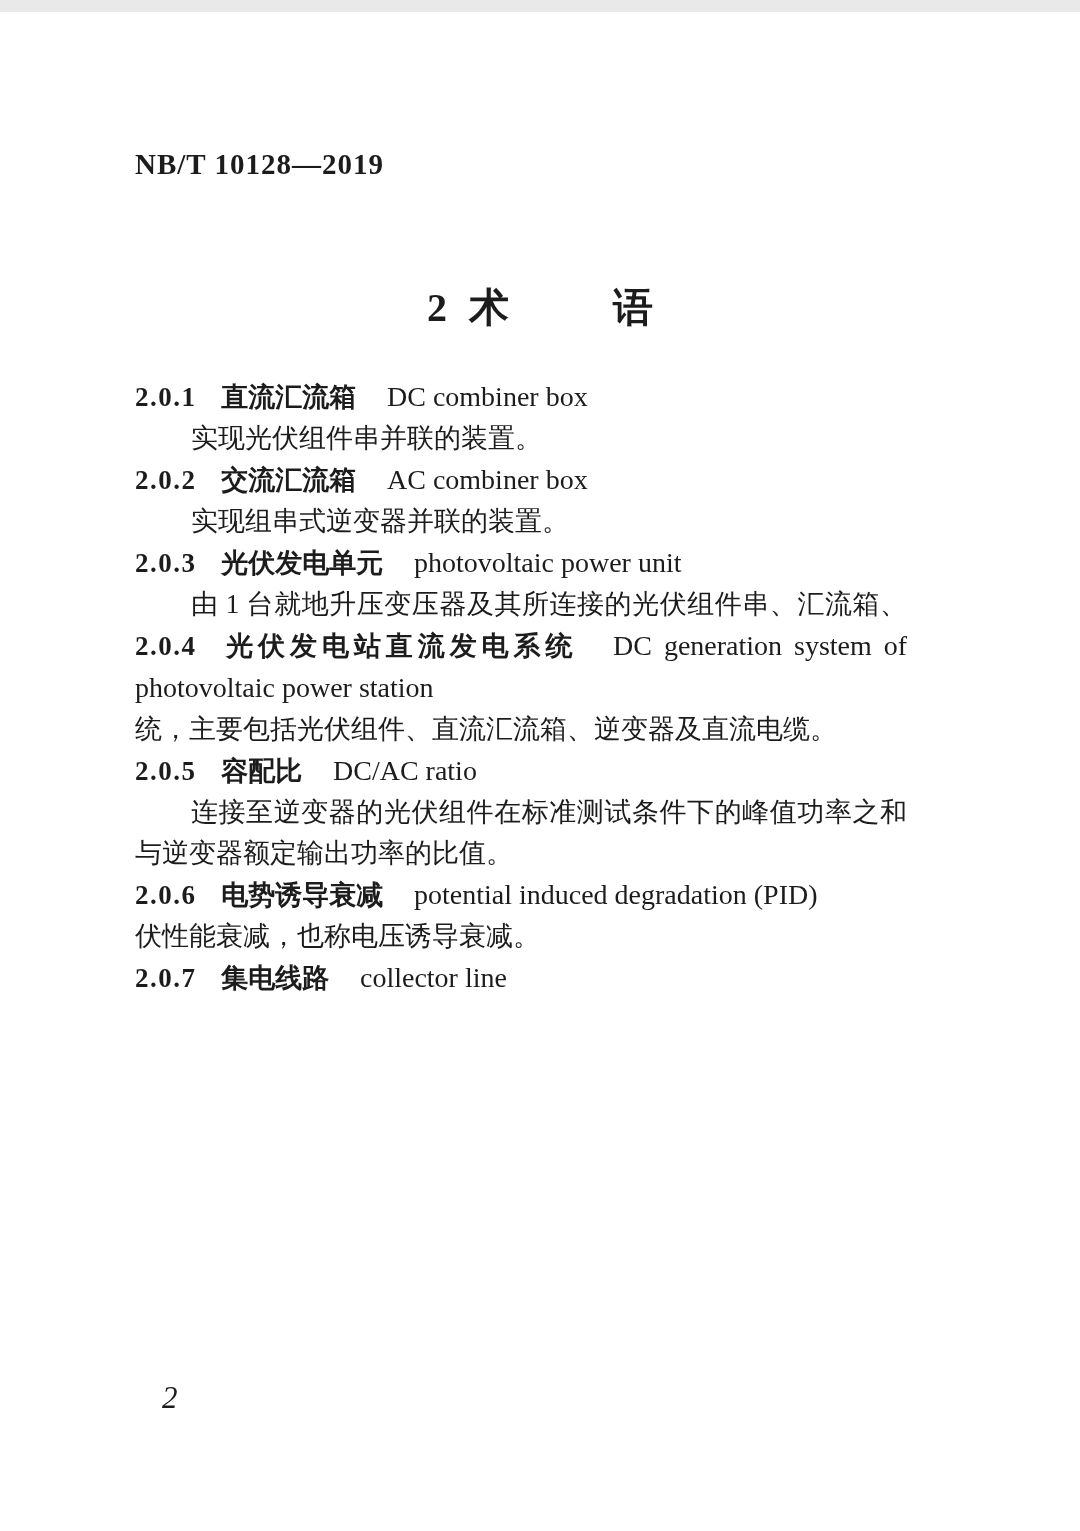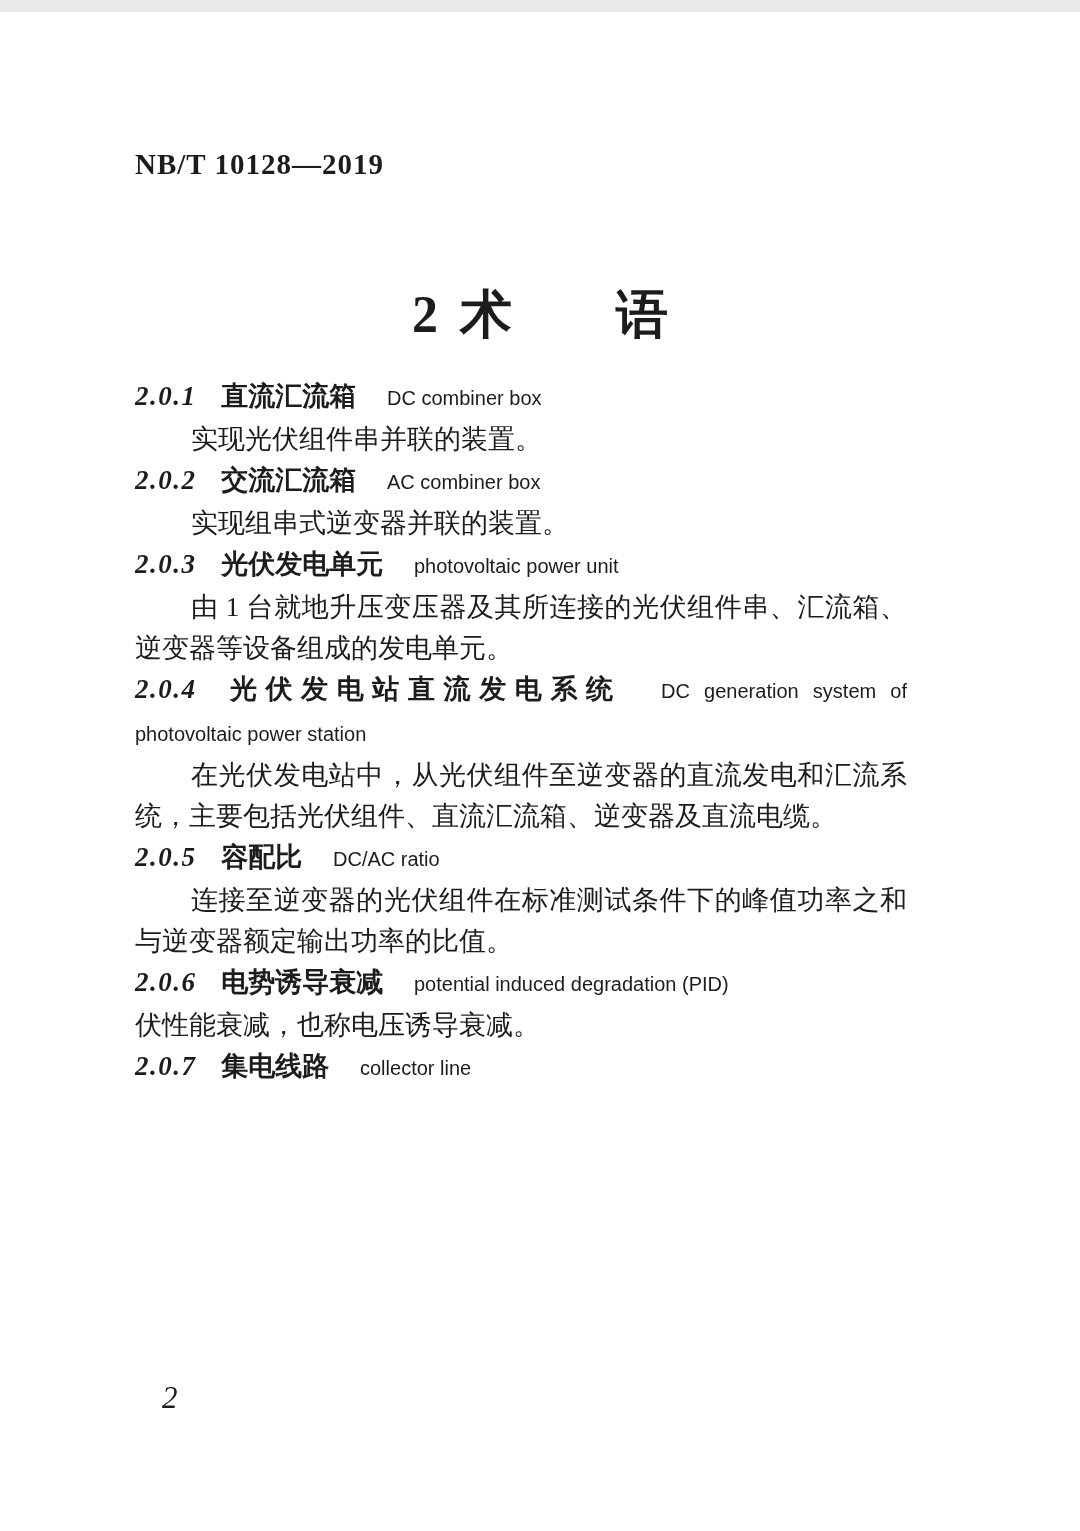--- a/index.html
+++ b/index.html
@@ -25,21 +25,21 @@
     font-weight: bold;
     letter-spacing: 1px;
     font-family: "Liberation Serif", "DejaVu Serif", serif;
   }
   .chapter-title {
     position: absolute;
     left: 0;
     top: 268px;
     width: 100%;
     text-align: center;
-    font-size: 52px;
+    font-size: 40px;
     font-weight: bold;
   }
   .chapter-title .t-num {
     margin-right: 22px;
     font-family: "Liberation Serif", "DejaVu Serif", serif;
   }
   .chapter-title .t-char1 {
     margin-right: 104px;
   }
   .doc-body {
@@ -58,29 +58,28 @@
   }
   .line.justify {
     text-align: justify;
     text-align-last: justify;
   }
   .seg-num {
     font-weight: bold;
     letter-spacing: 1.5px;
     margin-right: 18px;
     font-family: "Liberation Serif", "DejaVu Serif", serif;
-    font-style: italic;
   }
   .seg-zh {
     font-weight: bold;
     margin-right: 24px;
   }
   .seg-en {
-    font-family: Liberation Sans, sans-serif;
-    font-size: 20px;
+    font-family: Liberation Serif, serif;
+    font-size: 28px;
   }
   .seg-def {
     font-weight: normal;
     text-align: right;
   }
   .page-number {
     position: absolute;
     left: 162px;
     top: 1368px;
     font-size: 31px;
@@ -99,24 +98,22 @@
     <span class="t-num">2</span><span class="t-char1">术</span><span class="t-char2">语</span>
   </div>
 
   <div class="doc-body">
       <div class="line"><span class="seg-num">2.0.1</span> <span class="seg-zh">直流汇流箱</span> <span class="seg-en">DC combiner box</span></div>
       <div class="line indent"><span class="seg-def">实现光伏组件串并联的装置。</span></div>
       <div class="line"><span class="seg-num">2.0.2</span> <span class="seg-zh">交流汇流箱</span> <span class="seg-en">AC combiner box</span></div>
       <div class="line indent"><span class="seg-def">实现组串式逆变器并联的装置。</span></div>
       <div class="line"><span class="seg-num">2.0.3</span> <span class="seg-zh">光伏发电单元</span> <span class="seg-en">photovoltaic power unit</span></div>
       <div class="line indent justify"><span class="seg-def">由 1 台就地升压变压器及其所连接的光伏组件串、汇流箱、</span></div>
-      <div class="line"><span class="seg-def">逆变器等设备组成的发电单元。</span></div>
       <div class="line justify"><span class="seg-num">2.0.4</span> <span class="seg-zh">光伏发电站直流发电系统</span> <span class="seg-en">DC generation system of</span></div>
       <div class="line"><span class="seg-en">photovoltaic power station</span></div>
-      <div class="line indent justify"><span class="seg-def">在光伏发电站中，从光伏组件至逆变器的直流发电和汇流系</span></div>
       <div class="line"><span class="seg-def">统，主要包括光伏组件、直流汇流箱、逆变器及直流电缆。</span></div>
       <div class="line"><span class="seg-num">2.0.5</span> <span class="seg-zh">容配比</span> <span class="seg-en">DC/AC ratio</span></div>
       <div class="line indent justify"><span class="seg-def">连接至逆变器的光伏组件在标准测试条件下的峰值功率之和</span></div>
       <div class="line"><span class="seg-def">与逆变器额定输出功率的比值。</span></div>
       <div class="line"><span class="seg-num">2.0.6</span> <span class="seg-zh">电势诱导衰减</span> <span class="seg-en">potential induced degradation (PID)</span></div>
       <div class="line"><span class="seg-def">伏性能衰减，也称电压诱导衰减。</span></div>
       <div class="line"><span class="seg-num">2.0.7</span> <span class="seg-zh">集电线路</span> <span class="seg-en">collector line</span></div>
     </div>
 
   <div class="page-number">2</div>

